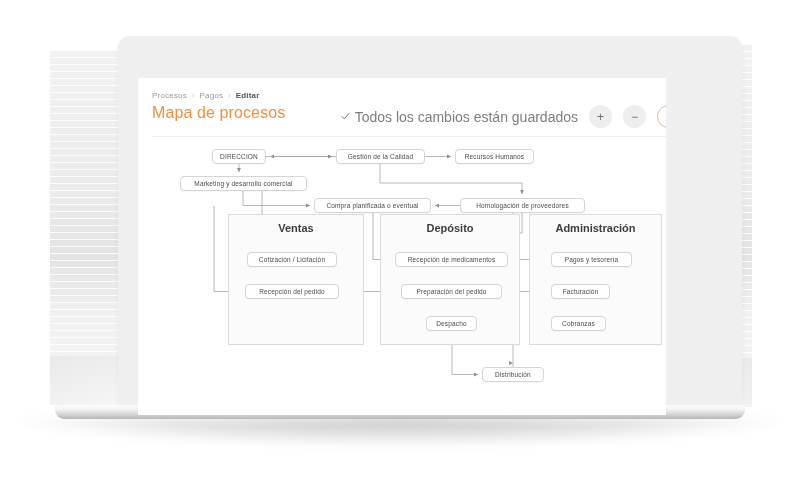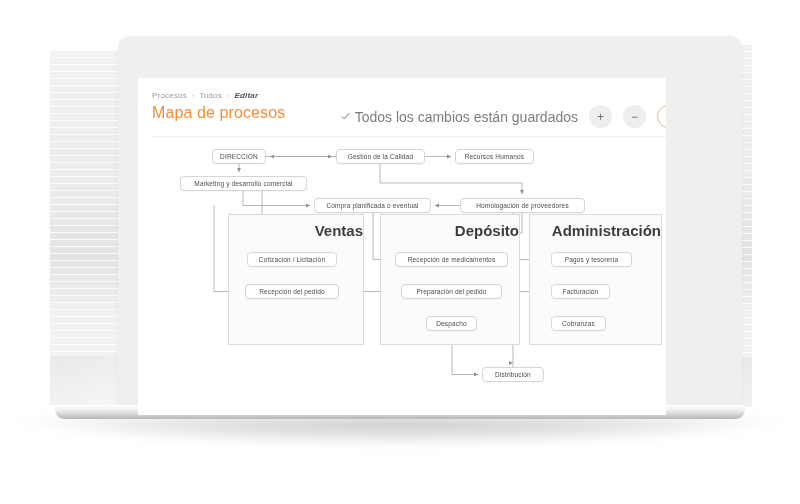--- a/index.html
+++ b/index.html
@@ -65,21 +65,21 @@
   }
 
   
   #app-header { position:absolute; left:0; top:0; width:528px; height:58px; background:#fff; }
   #breadcrumb {
     position:absolute; left:14px; top:13px;
     font-size:8px; color:#9a9a9a; letter-spacing:.2px;
     display:flex; align-items:center; gap:5px; white-space:nowrap;
   }
   #breadcrumb .sep { color:#c6c6c6; font-size:7px; }
-  #breadcrumb .crumb-current { color:#555; font-weight:bold;font-style:italic; }
+  #breadcrumb .crumb-current { color:#555; font-weight:bold; }
   #page-title {
     position:absolute; left:14px; top:26px;
     font-size:16px; color:#ef8f3c; letter-spacing:.1px; white-space:nowrap;
   }
   #header-right {
     position:absolute; right:-14px; top:27px;
     display:flex; align-items:center; gap:11px;
   }
   #save-status { display:flex; align-items:center; gap:5px; font-size:14px; color:#7d7d7d; white-space:nowrap; }
   #save-status svg { display:block; }
@@ -103,21 +103,21 @@
   #diagram { position:absolute; left:0; top:0; width:514px; height:279px; }
   #wires { position:absolute; left:0; top:0; width:514px; height:279px; }
 
   .group-box {
     position:absolute;
     border:1px solid #dcdcdc;
     background:#fbfbfb;
   }
   .group-title {
     position:absolute; top:7px; left:0; width:100%;
-    text-align:right; font-size:15px; font-weight:bold; color:#3d3d3d;
+    text-align:center; font-size:11px; font-weight:bold; color:#3d3d3d;
   }
   .node {
     position:absolute;
     border:1px solid #d5d5d5;
     border-radius:4px;
     background:#ffffff;
     display:flex; align-items:center; justify-content:center;
     font-size:6.5px; color:#4a4a4a; letter-spacing:.15px;
     text-align:center; white-space:nowrap;
     box-shadow:0 1px 1px rgba(0,0,0,.03);
@@ -137,21 +137,21 @@
   <div id="laptop-lid"></div>
   <div id="laptop-base"></div>
 
   <div id="laptop-screen">
 
     <div id="app-header">
 
       <div id="breadcrumb">
         <span>Procesos</span>
         <span class="sep">›</span>
-        <span>Todos</span>
+        <span>Pagos</span>
         <span class="sep">›</span>
         <span class="crumb-current">Editar</span>
       </div>
 
       <div id="page-title">Mapa de procesos</div>
 
       <div id="header-right">
         <div id="save-status">
           <span>
             <svg width="9" height="9" viewBox="0 0 12 12" fill="none" stroke="#6b6b6b" stroke-width="1.2" stroke-linecap="round" stroke-linejoin="round">

